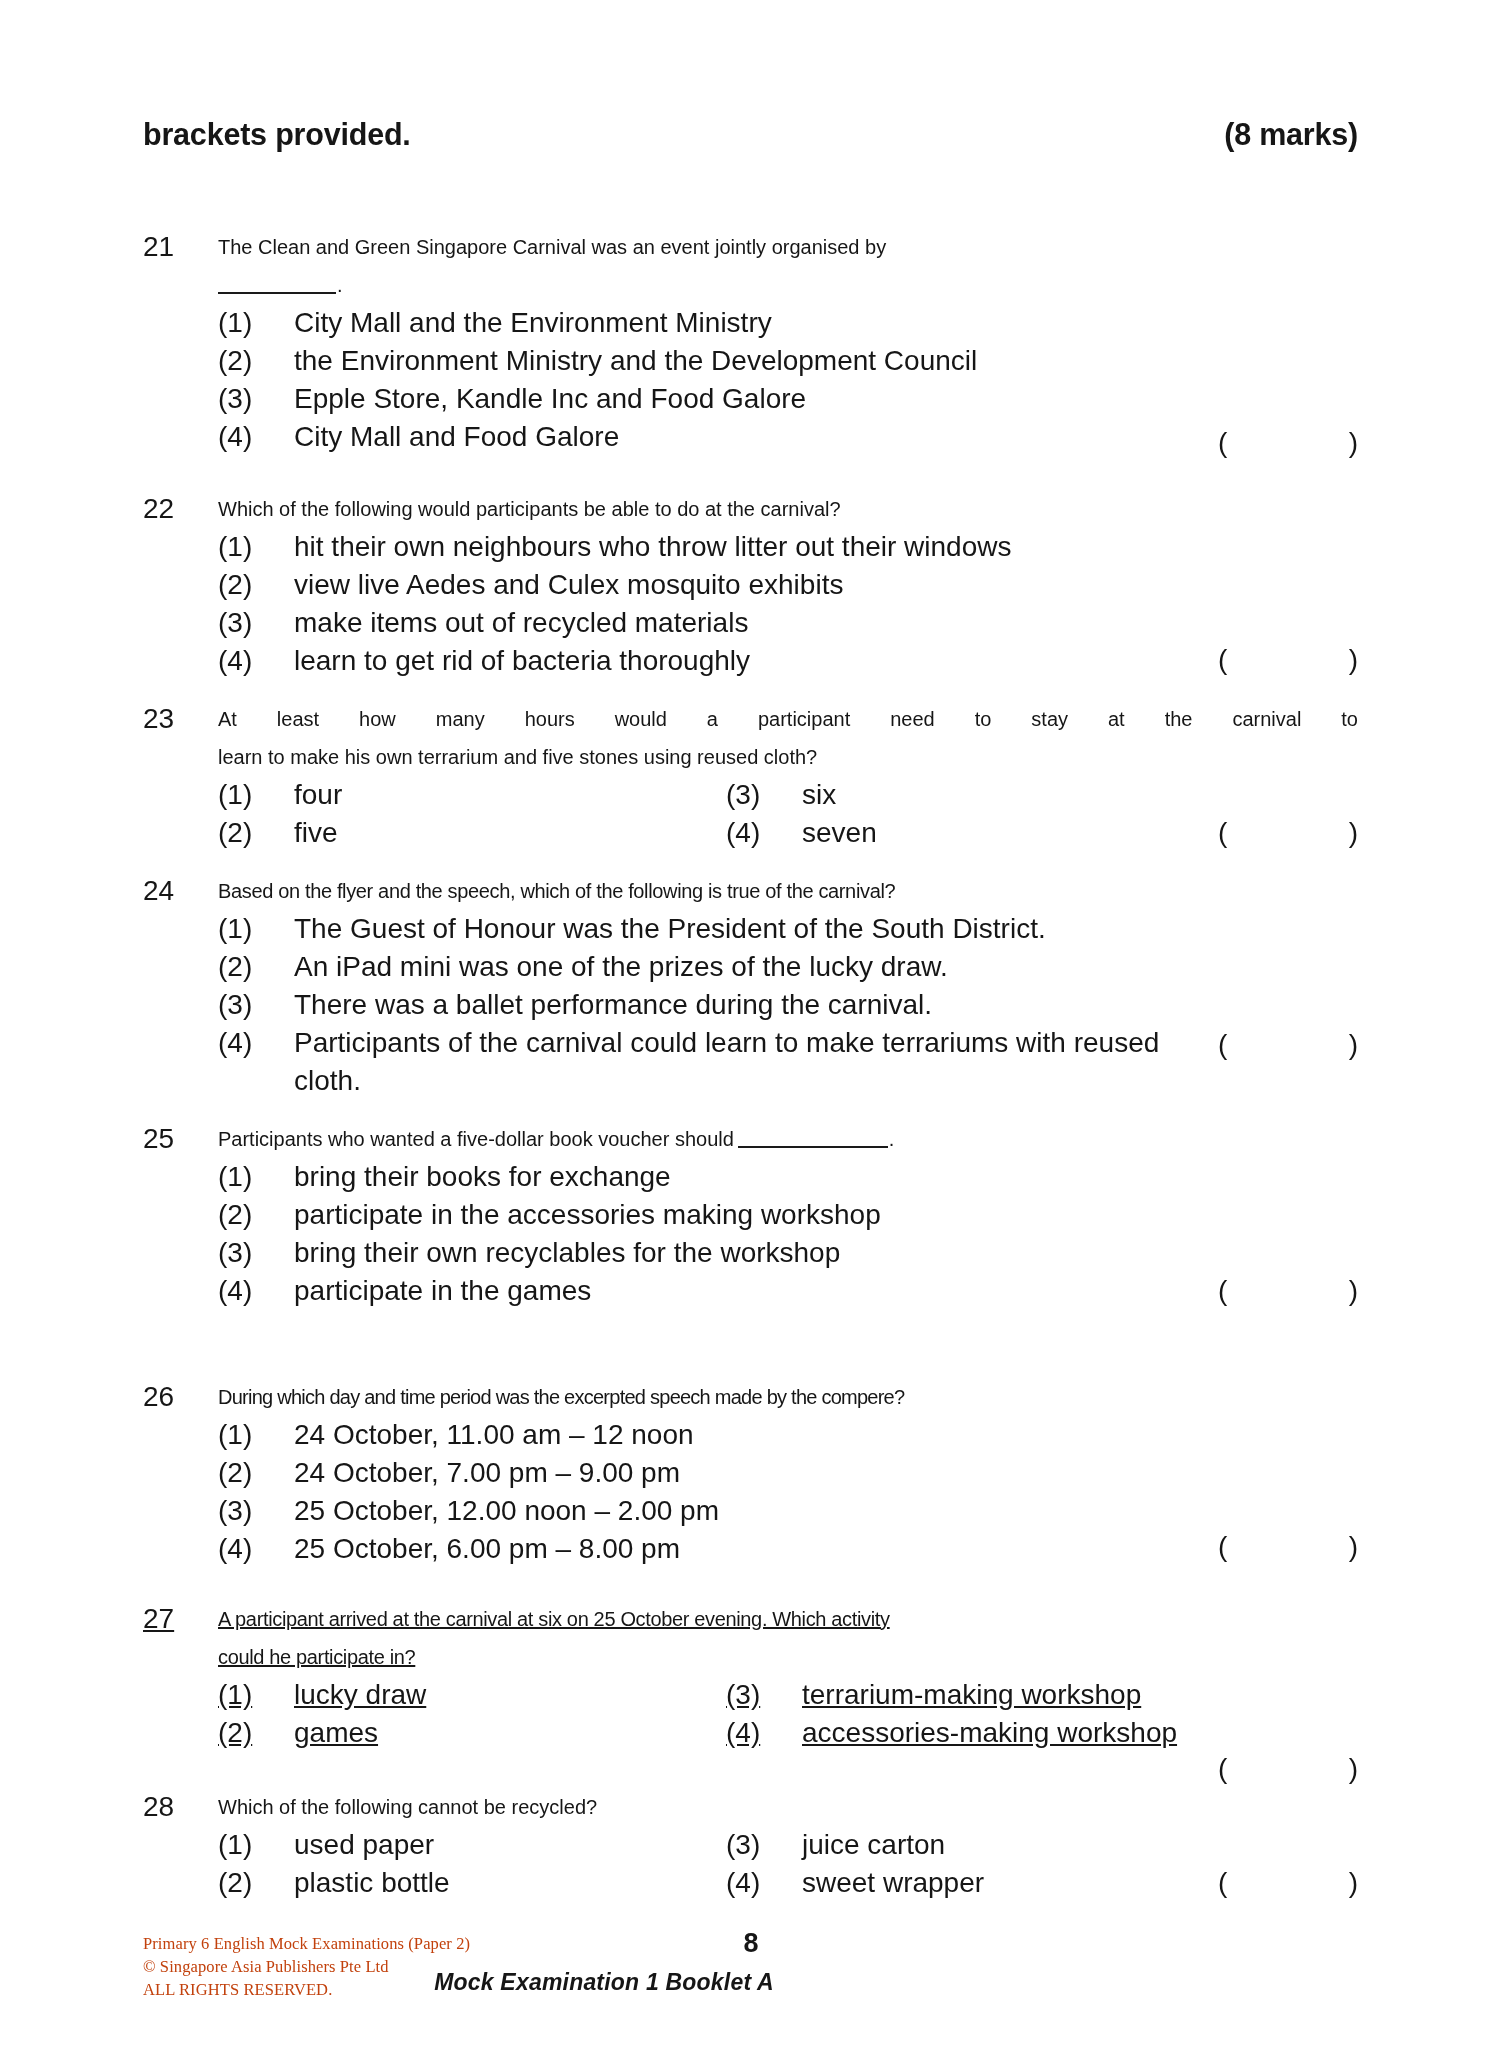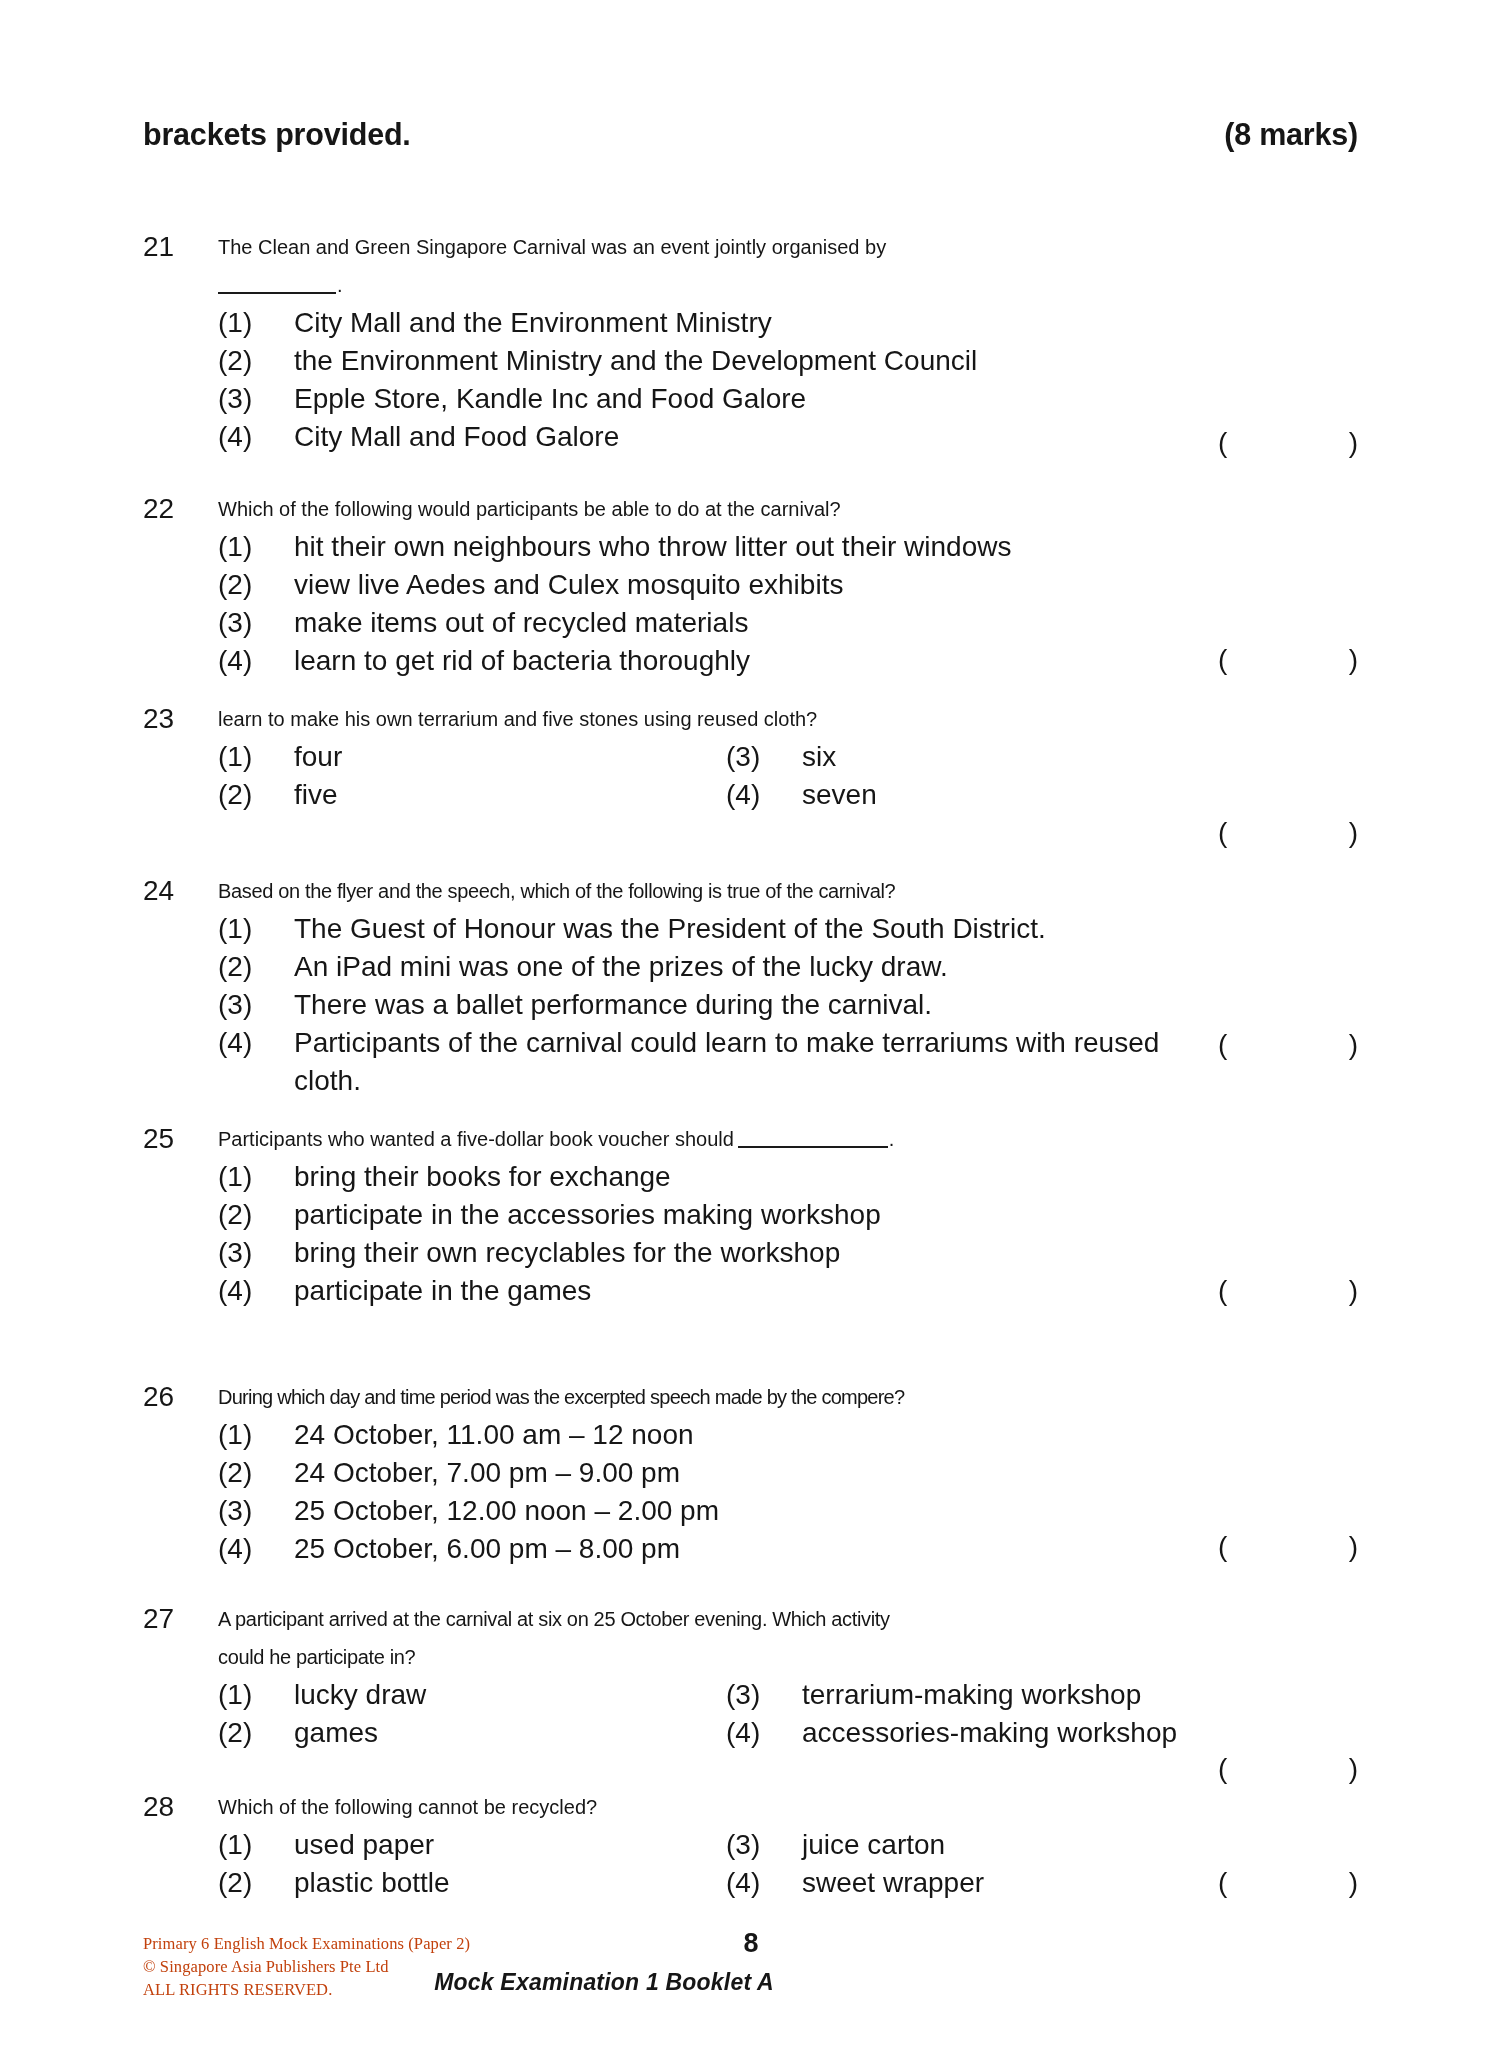--- a/index.html
+++ b/index.html
@@ -226,20 +226,21 @@
   </div>
   <div class="ansbox" style="left:1218px; top:641px;">
     <span class="paren">(</span>
     <span class="paren">)</span>
   </div>
 
   <div class="qblock" style="top:700px;">
     <div class="qhead">
       <div class="qnum">23</div>
       <div class="qstem">
+        <span class="qstem justify" style="display:block;">At least how many hours would a participant need to stay at the carnival to</span>
         <span style="display:block;">learn to make his own terrarium and five stones using reused cloth?</span>
       </div>
     </div>
     <div class="opts two-col">
       <div class="row">
         <span class="cell left">
           <span class="lab">(1)</span>
           <span class="txt">four</span>
         </span>
         <span class="cell">
@@ -350,21 +351,21 @@
         <span class="lab">(4)</span>
         <span class="txt">25 October, 6.00 pm – 8.00 pm</span>
       </div>
     </div>
   </div>
   <div class="ansbox" style="left:1218px; top:1528px;">
     <span class="paren">(</span>
     <span class="paren">)</span>
   </div>
 
-  <div class="qblock" style="top:1600px;">
+  <div class="qblock" style="top:1600px;text-decoration:underline;">
     <div class="qhead">
       <div class="qnum">27</div>
       <div class="qstem condensed2">
         <span style="display:block;">A participant arrived at the carnival at six on 25 October evening. Which activity</span>
         <span style="display:block;">could he participate in?</span>
       </div>
     </div>
     <div class="opts two-col">
       <div class="row">
         <span class="cell left">

